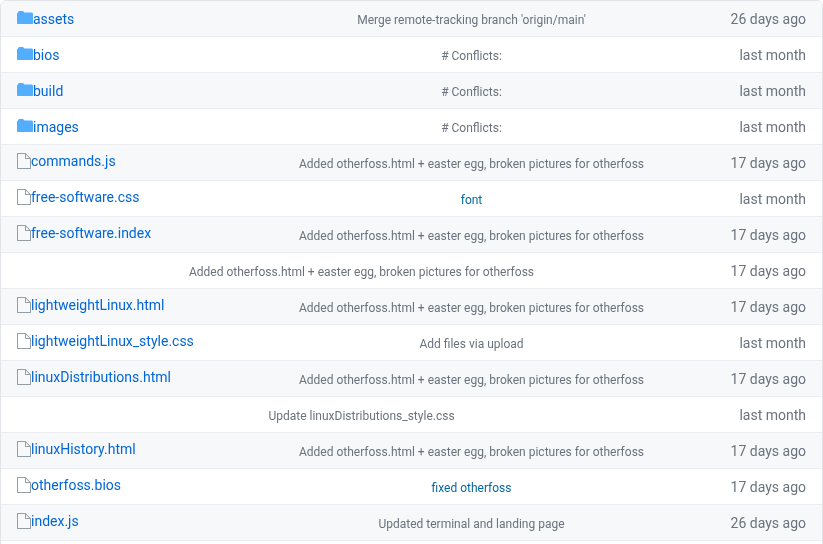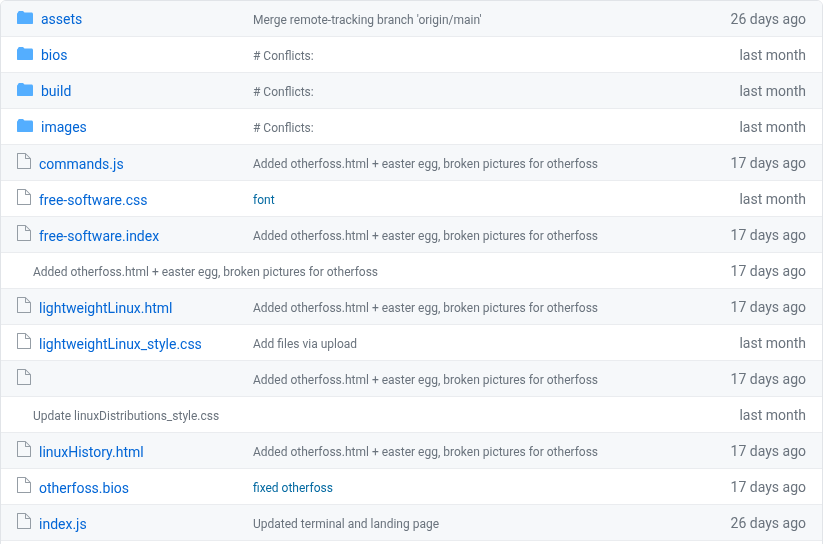--- a/index.html
+++ b/index.html
@@ -38,31 +38,32 @@
       background-color: #f6f8fa;
     }
 
     .file-row:nth-child(even) {
       background-color: #ffffff;
     }
 
     .col-name {
       width: 220px;
       display: flex;
-      align-items: flex-end;
-      gap: 8px;
+      align-items: flex-start;
+      gap: 0;
       flex-shrink: 0;
     }
 
     .col-message {
       flex: 1;
       padding: 0 16px;
       white-space: nowrap;
       overflow: hidden;
       text-overflow: ellipsis;
+      text-align: center;
     }
 
     .col-time {
       width: 100px;
       text-align: right;
       color: #6a737d;
       font-size: 14px;
       flex-shrink: 0;
     }
 
@@ -239,20 +240,21 @@
       </div>
       <div class="col-time">last month</div>
     </div>
     <div class="file-row">
       <div class="col-name">
         <span>
           <svg class="icon-file" viewBox="0 0 14 16" xmlns="http://www.w3.org/2000/svg">
     <path class="file-svg" d="M8.5 0L14 5.5V15.5C14 15.776 13.776 16 13.5 16H0.5C0.224 16 0 15.776 0 15.5V0.5C0 0.224 0.224 0 0.5 0H8.5ZM8 1H1V15H13V6H8.5C8.224 6 8 5.776 8 5.5V1ZM9 1.707V5H12.293L9 1.707Z"></path>
   </svg>
         </span>
+        <span class="file-name">linuxDistributions.html</span>
       </div>
       <div class="col-message">
         <span class="commit-message">Added otherfoss.html + easter egg, broken pictures for otherfoss</span>
       </div>
       <div class="col-time">17 days ago</div>
     </div>
     <div class="file-row">
       <div class="col-message">
         <span class="commit-message">Update linuxDistributions_style.css</span>
       </div>

